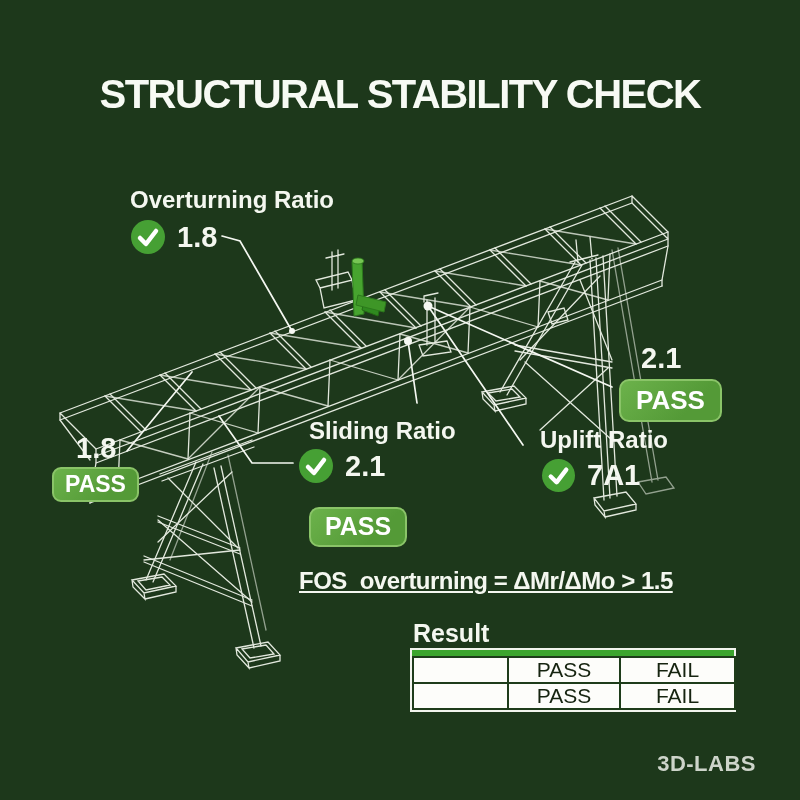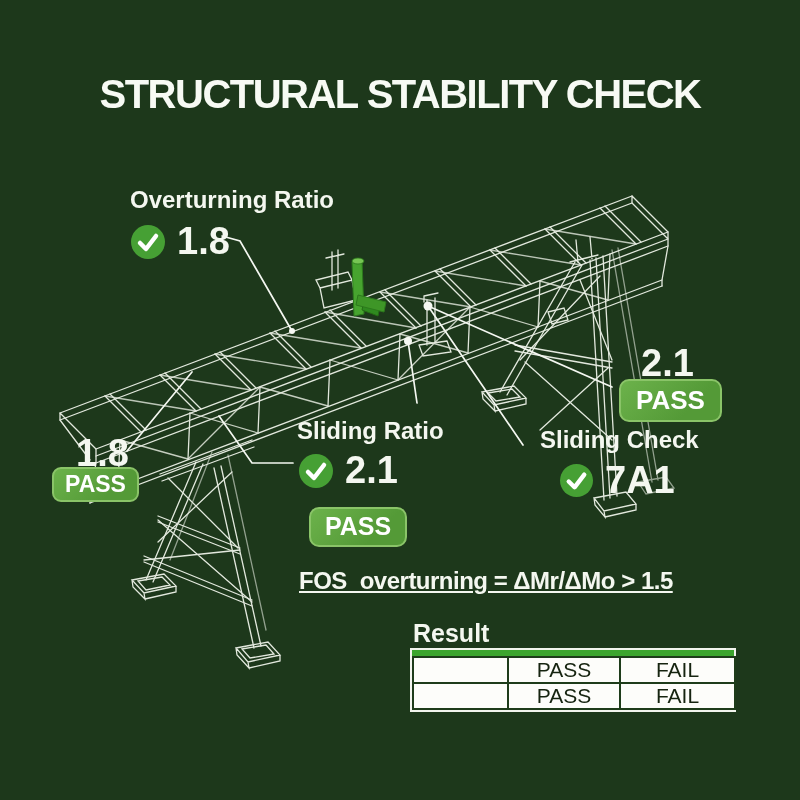--- a/index.html
+++ b/index.html
@@ -2,21 +2,21 @@
 <html style="--background: #1d381b; --wire: #edf2e8; --check-green: #46a034; --badge-green: #549a37; --badge-border: #8ac468; --table-strip: #3ca52e; --table-text: #162410; --hoist-green: #47a42f;"><head>
 <meta charset="utf-8">
 <style>
   html,body{margin:0;padding:0;}
   body{width:800px;height:800px;font-family:"Liberation Sans","DejaVu Sans",sans-serif;}
   .canvas{position:relative;width:800px;height:800px;overflow:hidden;background:var(--background,#1d381b);}
   .wire-svg{position:absolute;left:0;top:0;z-index:1;}
   .txt{color:#f4f7f0;z-index:3;position:absolute;white-space:nowrap;}
   .page-title{left:0;right:0;top:72px;text-align:center;font-size:40px;font-weight:800;letter-spacing:-1.5px;color:#f7faf4;}
   .check-label{font-size:24px;font-weight:700;}
-  .check-value{font-size:38px;font-weight:700;}
+  .check-value{font-size:29px;font-weight:700;}
   .check-row{display:flex;align-items:center;gap:12px;}
   .check-circle{width:34px;height:34px;border-radius:50%;background:var(--check-green,#46a034);
     display:flex;align-items:center;justify-content:center;flex:0 0 auto;}
   .pass-badge{display:inline-block;background:linear-gradient(135deg,#6cb24b 0%,var(--badge-green,#549a37) 70%);
     border:2px solid var(--badge-border,#8ac468);border-radius:10px;color:#fff;font-weight:800;
     padding:4px 14px;line-height:1.1;}
   .badge-sm{font-size:23px;padding:3px 11px;border-radius:9px;}
   .badge-md{font-size:25px;}
   .badge-lg{font-size:26px;padding:5px 15px;}
   .formula{font-size:24px;font-weight:700;letter-spacing:-0.5px;}
@@ -129,32 +129,32 @@
         </svg>
     </span>
     <span class="check-value">1.8</span>
   </div>
 
   <div class="txt check-value" style="left:76px;top:432px;">1.8</div>
   <div class="txt" style="left:52px;top:467px;">
     <span class="pass-badge badge-sm">PASS</span>
   </div>
 
-  <div class="txt check-label" style="left:297px;top:417px;">Sliding Ratio</div>
+  <div class="txt check-label" style="left:309px;top:417px;">Sliding Ratio</div>
   <div class="txt check-row" style="left:299px;top:449px;">
     <span class="check-circle">
       <svg width="34" height="34" viewBox="0 0 34 34">
           <polyline points="9,18 15,24 25,11" stroke="#ffffff" stroke-width="4.5" fill="none" stroke-linecap="round" stroke-linejoin="round"></polyline>
         </svg>
     </span>
     <span class="check-value">2.1</span>
   </div>
 
-  <div class="txt check-label" style="left:540px;top:426px;">Sliding Check</div>
-  <div class="txt check-row" style="left:560px;top:459px;">
+  <div class="txt check-label" style="left:540px;top:426px;">Uplift Ratio</div>
+  <div class="txt check-row" style="left:542px;top:459px;">
     <span class="check-circle" style="width:33px;height:33px;">
       <svg width="33" height="33" viewBox="0 0 34 34">
           <polyline points="9,18 15,24 25,11" stroke="#ffffff" stroke-width="4.5" fill="none" stroke-linecap="round" stroke-linejoin="round"></polyline>
         </svg>
     </span>
     <span class="check-value">7A1</span>
   </div>
 
   <div class="txt check-value" style="left:641px;top:342px;">2.1</div>
   <div class="txt" style="left:619px;top:379px;">
@@ -184,14 +184,15 @@
       </tr>
       <tr>
         <td></td>
         <td>PASS</td>
         <td>FAIL</td>
       </tr>
     </tbody>
       </table>
   </div>
 
+  <div class="txt footer">3D-LABS</div>
 
 </div>
 
 </body></html>

